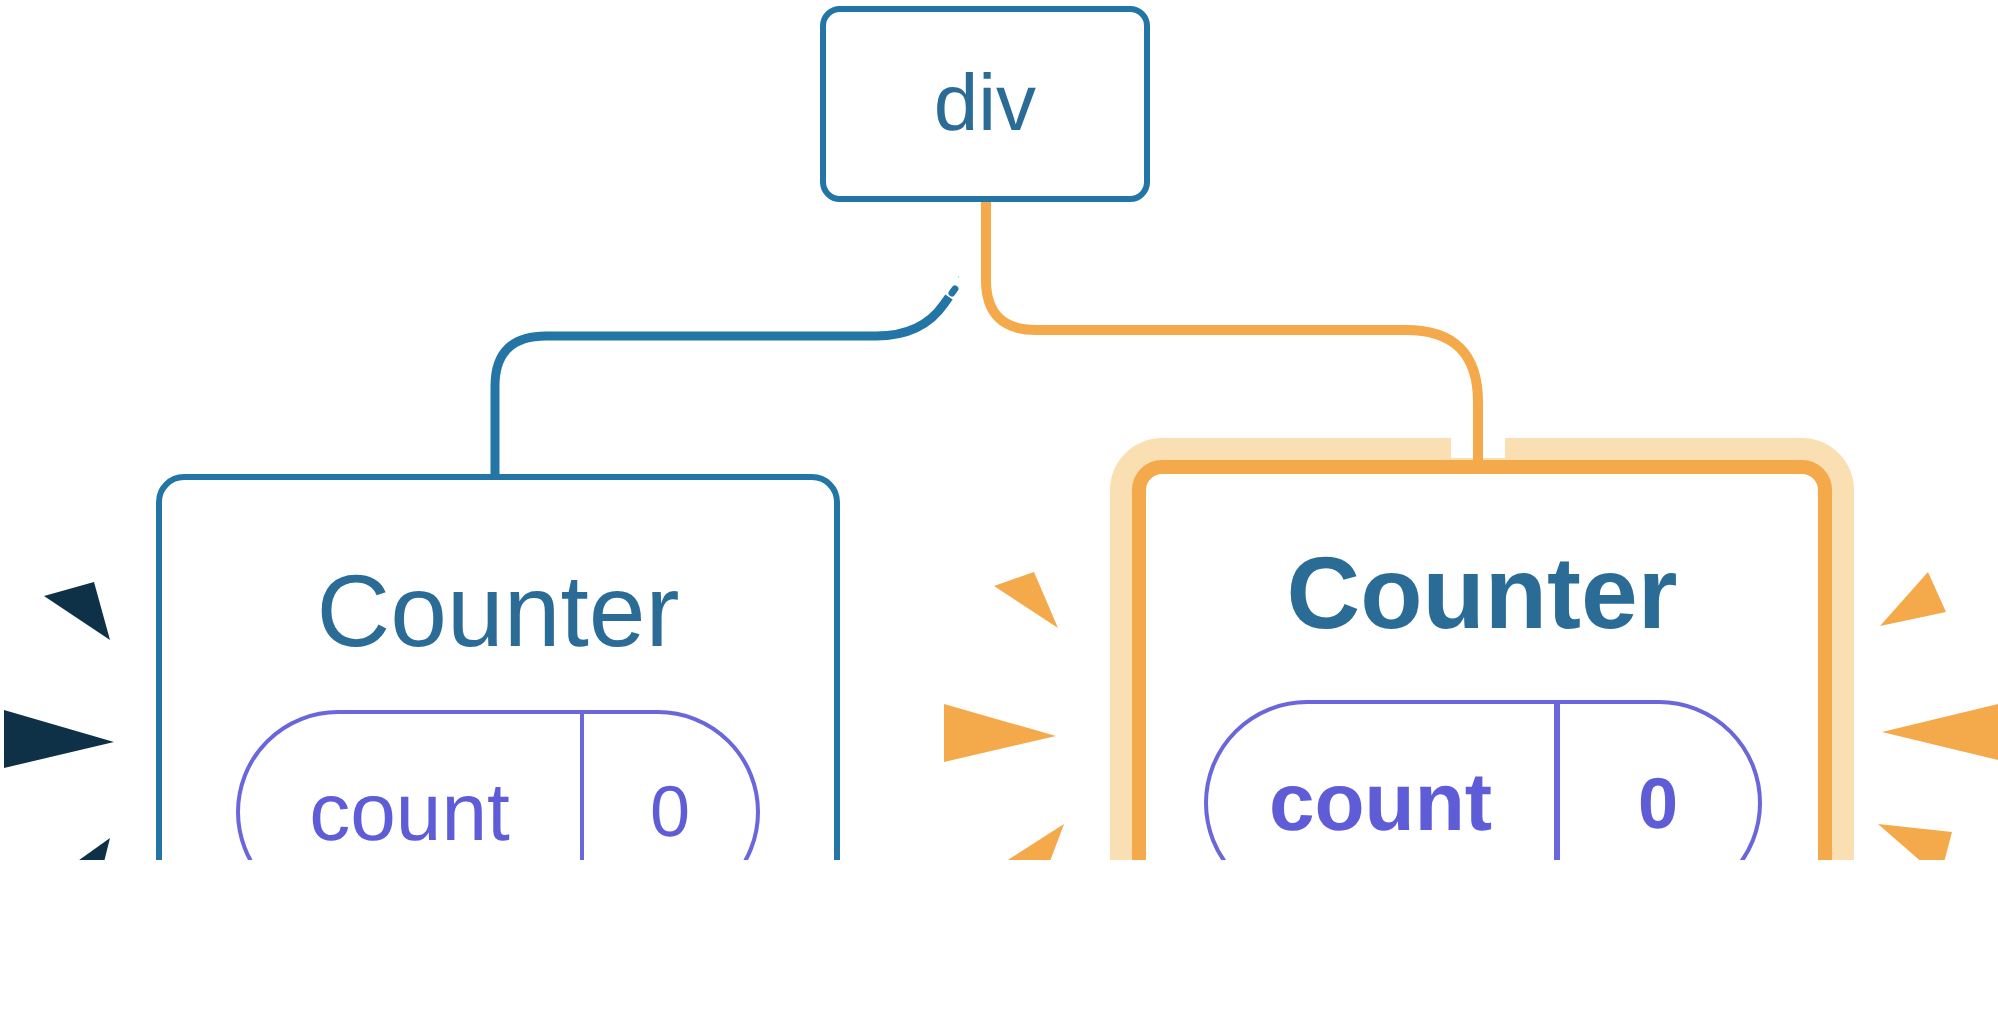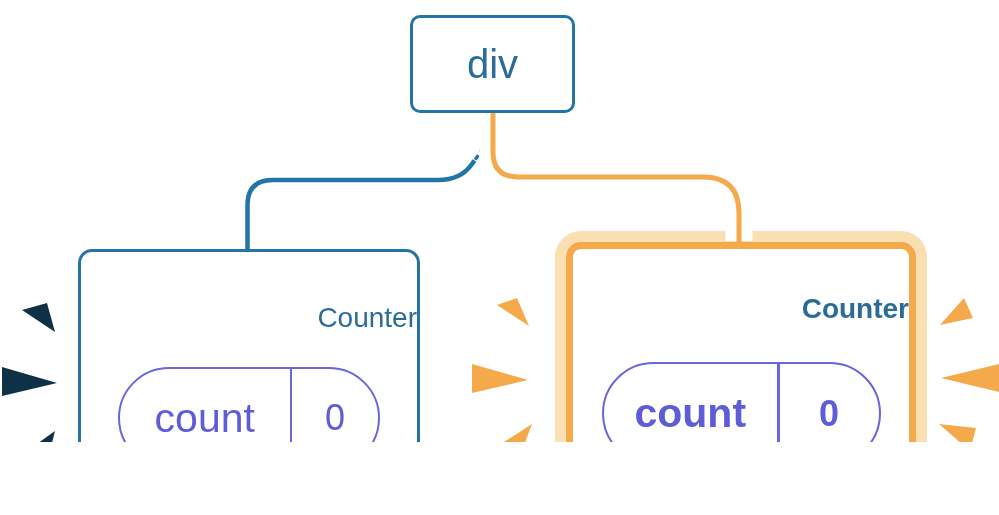--- a/index.html
+++ b/index.html
@@ -15,21 +15,20 @@
   html,body{margin:0;padding:0;}
   body{
     font-family:"Liberation Sans", sans-serif;
     background:var(--background);
   }
   .stage{
     position:relative;
     width:999px;height:430px;
     background:var(--background);
     overflow:hidden;
-    margin-top:12px;
   }
   .connector-layer{
     position:absolute;left:0;top:0;z-index:5;
     pointer-events:none;
   }
   .link-blue{fill:none;stroke:var(--node-blue);stroke-width:4.5px;}
   .link-blue-dashed{fill:none;stroke:var(--node-blue);stroke-width:3.5px;
     stroke-dasharray:2.5 7;stroke-linecap:round;}
   .link-casing{fill:none;stroke:#fff;stroke-width:27px;}
   .link-orange{fill:none;stroke:var(--highlight-orange);stroke-width:5px;}
@@ -55,22 +54,22 @@
     box-sizing:border-box;background:var(--highlight-orange-pale);
     border-radius:26px;padding:11px;
     z-index:1;
   }
   .card-right-mid{
     box-sizing:border-box;width:100%;height:100%;
     background:#fff;border:7px solid var(--highlight-orange);
     border-radius:15px;
   }
   .card-title{
-    margin-top:44px;text-align:right;
-    font-size:28px;line-height:44px;color:var(--label-blue);
+    margin-top:44px;text-align:center;
+    font-size:51px;line-height:44px;color:var(--label-blue);
     font-weight:500;
   }
   .card-right-mid .card-title{font-weight:700;margin-top:38px;}
   .pill{
     box-sizing:border-box;display:flex;align-items:stretch;
     border:2.5px solid var(--pill-border-purple);border-radius:999px;
     background:#fff;overflow:hidden;
   }
   .pill-left{width:262px;height:102px;margin:27px auto 0;}
   .pill-right{width:279px;height:103px;margin:31px auto 0;}

